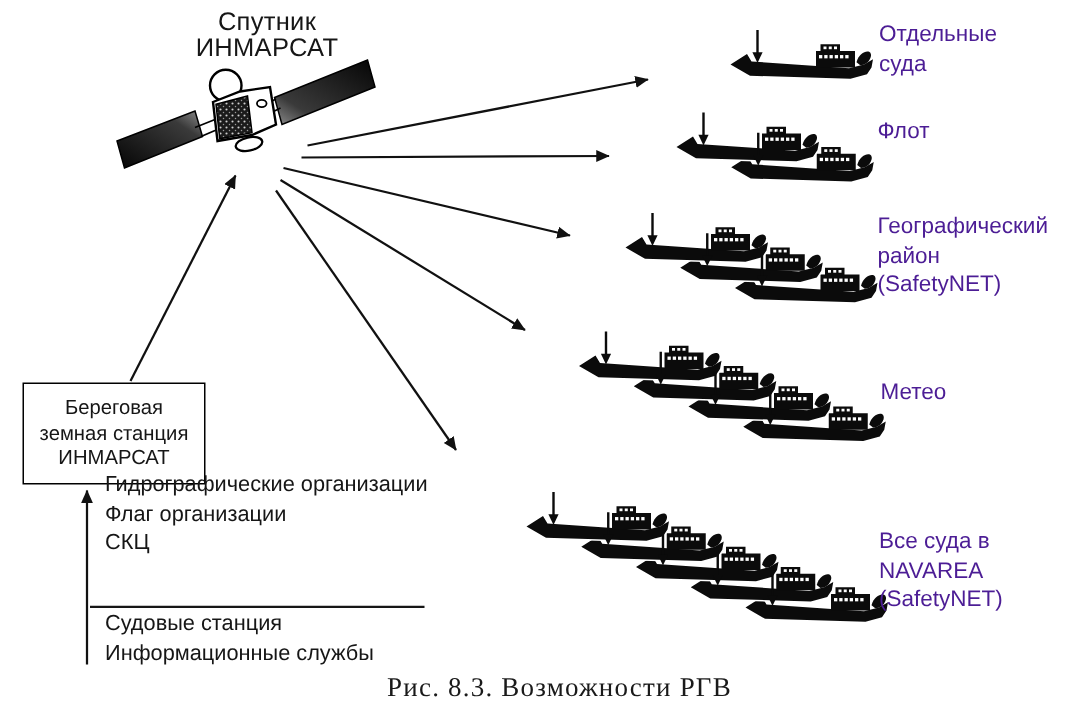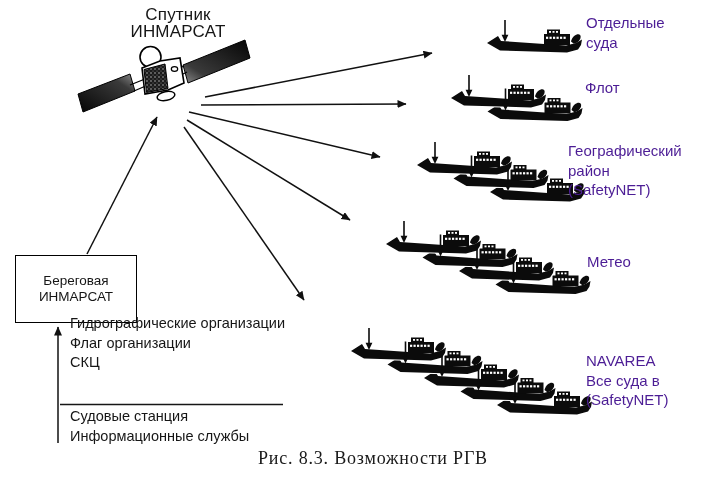--- a/index.html
+++ b/index.html
@@ -88,20 +88,21 @@
     <ellipse cx="96" cy="68" rx="9" ry="4.4" fill="#fff" stroke="#000" stroke-width="1.5" transform="rotate(-12 96 68)"></ellipse>
   </svg>
 
   <div class="abs sat-label">
     <div>Спутник</div>
     <div>ИНМАРСАТ</div>
   </div>
 
   <div class="abs station-box">
     <div>Береговая</div>
+    <div>земная станция</div>
     <div>ИНМАРСАТ</div>
   </div>
 
   <div class="abs sources sources-top">
     <div>Гидрографические организации</div>
     <div>Флаг организации</div>
     <div>СКЦ</div>
   </div>
   <div class="abs sources sources-bottom">
     <div>Судовые станция</div>
@@ -399,29 +400,29 @@
       </svg>
     </div>
 
   <div class="abs group-label" style="left:586px;top:13px">
     <div>Отдельные</div>
     <div>суда</div>
   </div>
   <div class="abs group-label" style="left:585px;top:78px">
     <div>Флот</div>
   </div>
-  <div class="abs group-label" style="left:568px;top:141px">
+  <div class="abs group-label" style="left:585px;top:141px">
     <div>Географический</div>
     <div>район</div>
     <div>(SafetyNET)</div>
   </div>
   <div class="abs group-label" style="left:587px;top:252px">
     <div>Метео</div>
   </div>
   <div class="abs group-label" style="left:586px;top:351px">
+    <div>Все суда в</div>
     <div>NAVAREA</div>
-    <div>Все суда в</div>
     <div>(SafetyNET)</div>
   </div>
 
   <div class="abs caption">Рис. 8.3. Возможности РГВ</div>
 
 </div>
 
 </body></html>

